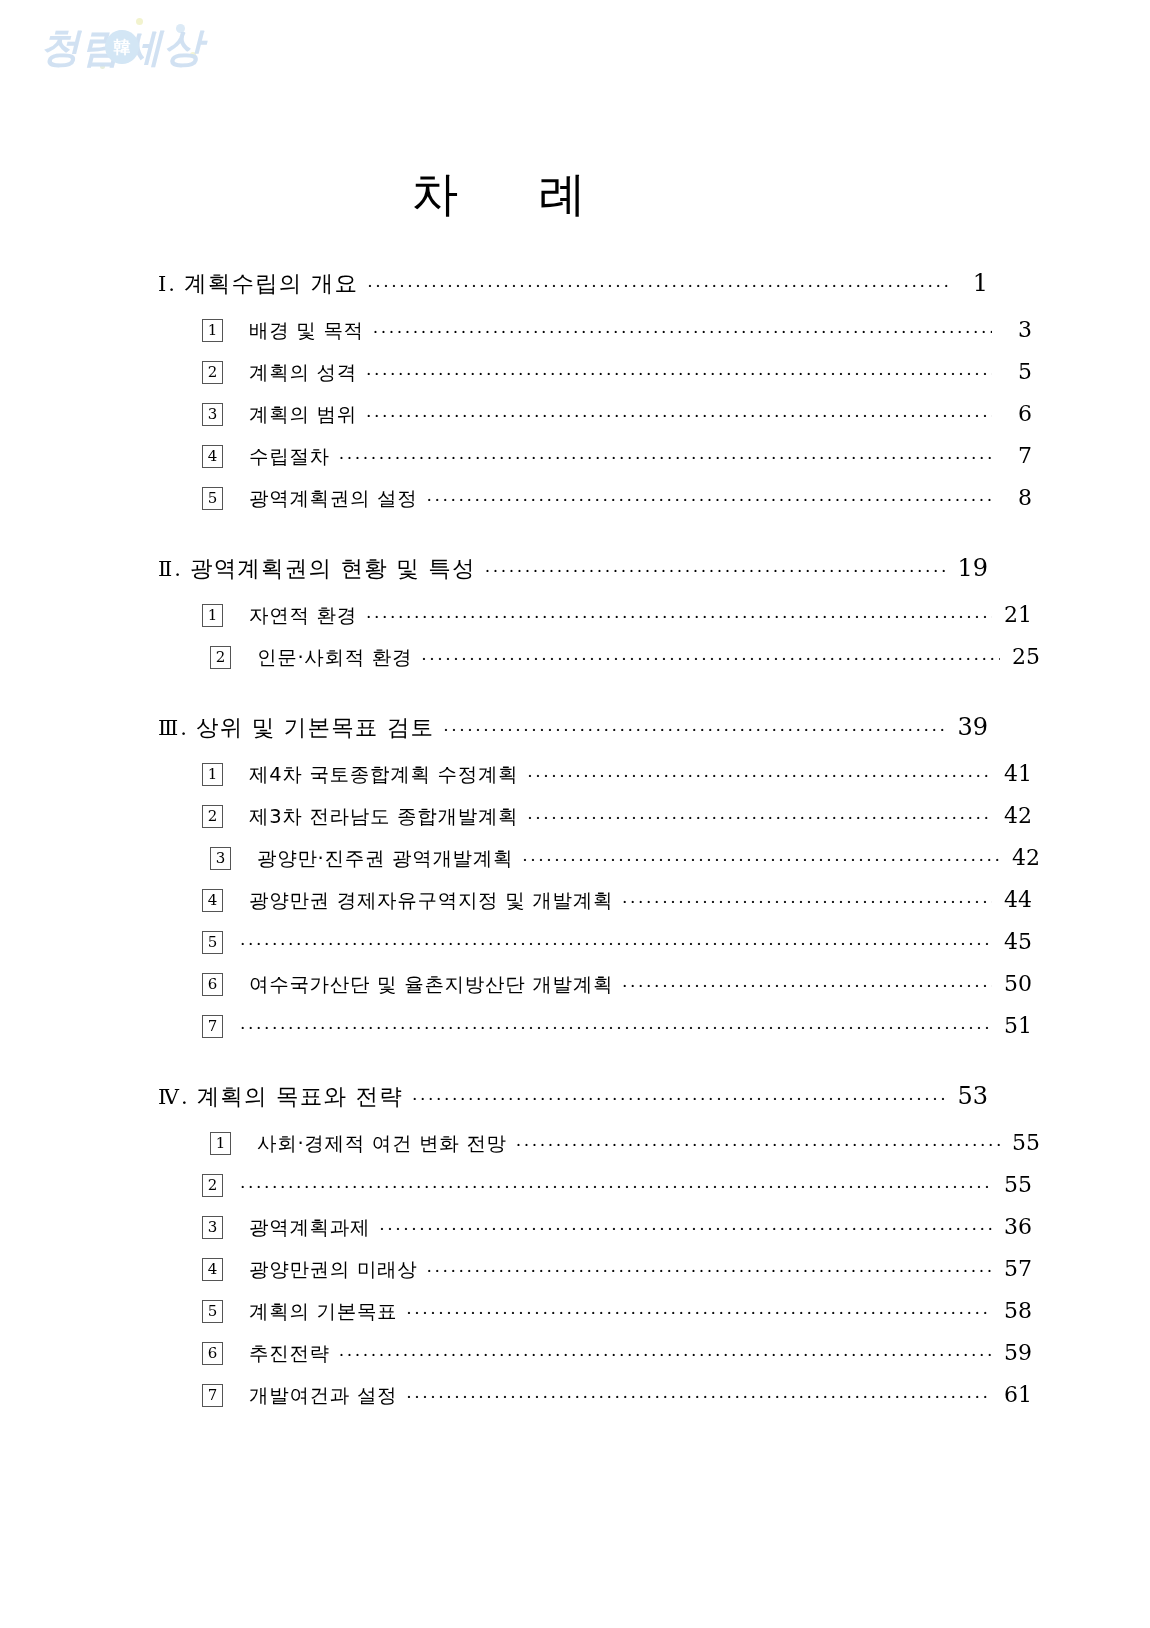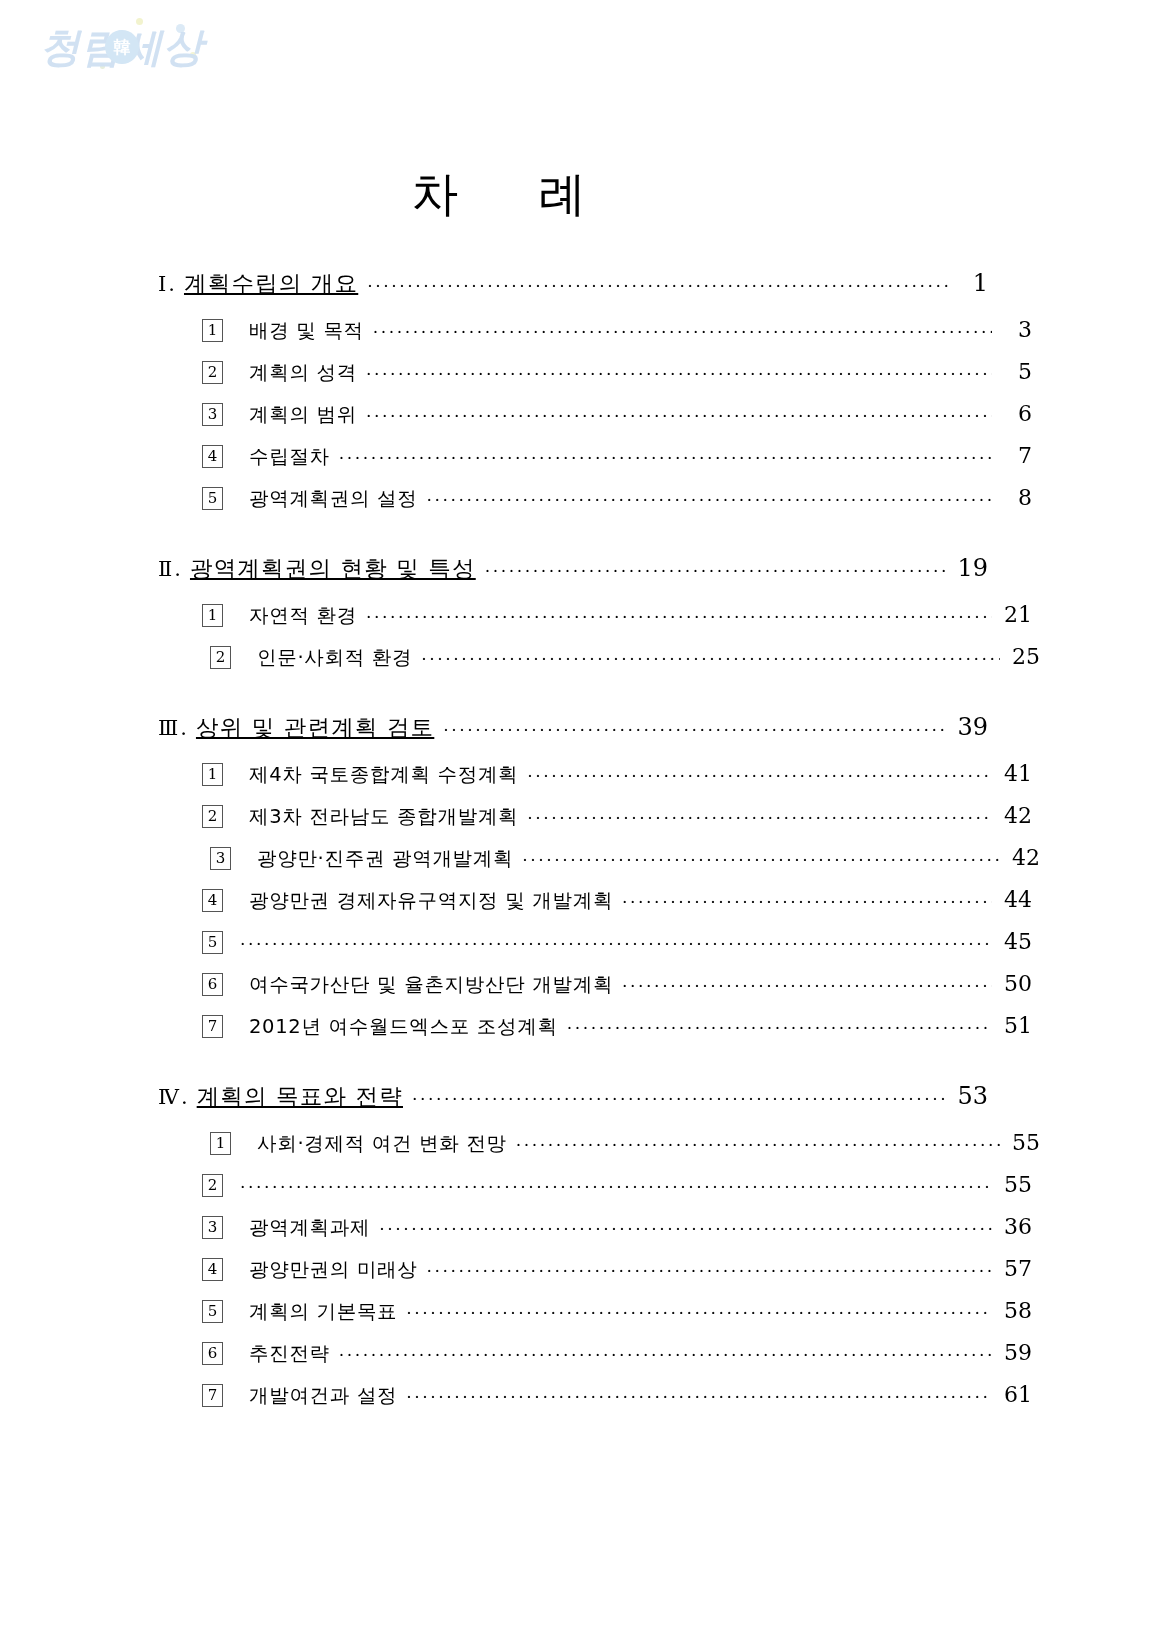--- a/index.html
+++ b/index.html
@@ -138,21 +138,20 @@
     position: relative;
     top: -2px;
   }
 
   .label {
     font-family: "DejaVu Sans", "Liberation Sans", sans-serif;
     flex: 0 0 auto;
   }
   .level-1 .label {
     letter-spacing: 1.2px;
-    text-decoration: underline;
   }
   .level-2 .label {
     letter-spacing: 0.7px;
     margin-left: 18px;
   }
 
   .leader {
     flex: 1 1 auto;
     overflow: hidden;
     margin: 0 6px 0 9px;
@@ -259,21 +258,21 @@
     <div class="entry level-2 ind-2">
       <span class="boxnum">2</span>
       <span class="label">인문·사회적 환경</span>
       <span class="leader"></span>
       <span class="pagenum">25</span>
     </div>
     <div class="sec-gap"></div>
     <div class="entry level-1 ind-0">
       <span class="numeral">Ⅲ</span>
       <span class="numeral-dot">.</span>
-      <span class="label">상위 및 관련계획 검토</span>
+      <span class="label">상위 및 기본목표 검토</span>
       <span class="leader"></span>
       <span class="pagenum">39</span>
     </div>
     <div class="entry level-2 ind-1">
       <span class="boxnum">1</span>
       <span class="label">제4차 국토종합계획 수정계획</span>
       <span class="leader"></span>
       <span class="pagenum">41</span>
     </div>
     <div class="entry level-2 ind-1">
@@ -300,21 +299,20 @@
       <span class="pagenum">45</span>
     </div>
     <div class="entry level-2 ind-1">
       <span class="boxnum">6</span>
       <span class="label">여수국가산단 및 율촌지방산단 개발계획</span>
       <span class="leader"></span>
       <span class="pagenum">50</span>
     </div>
     <div class="entry level-2 ind-1">
       <span class="boxnum">7</span>
-      <span class="label">2012년 여수월드엑스포 조성계획</span>
       <span class="leader"></span>
       <span class="pagenum">51</span>
     </div>
     <div class="sec-gap"></div>
     <div class="entry level-1 ind-0">
       <span class="numeral">Ⅳ</span>
       <span class="numeral-dot">.</span>
       <span class="label">계획의 목표와 전략</span>
       <span class="leader"></span>
       <span class="pagenum">53</span>

